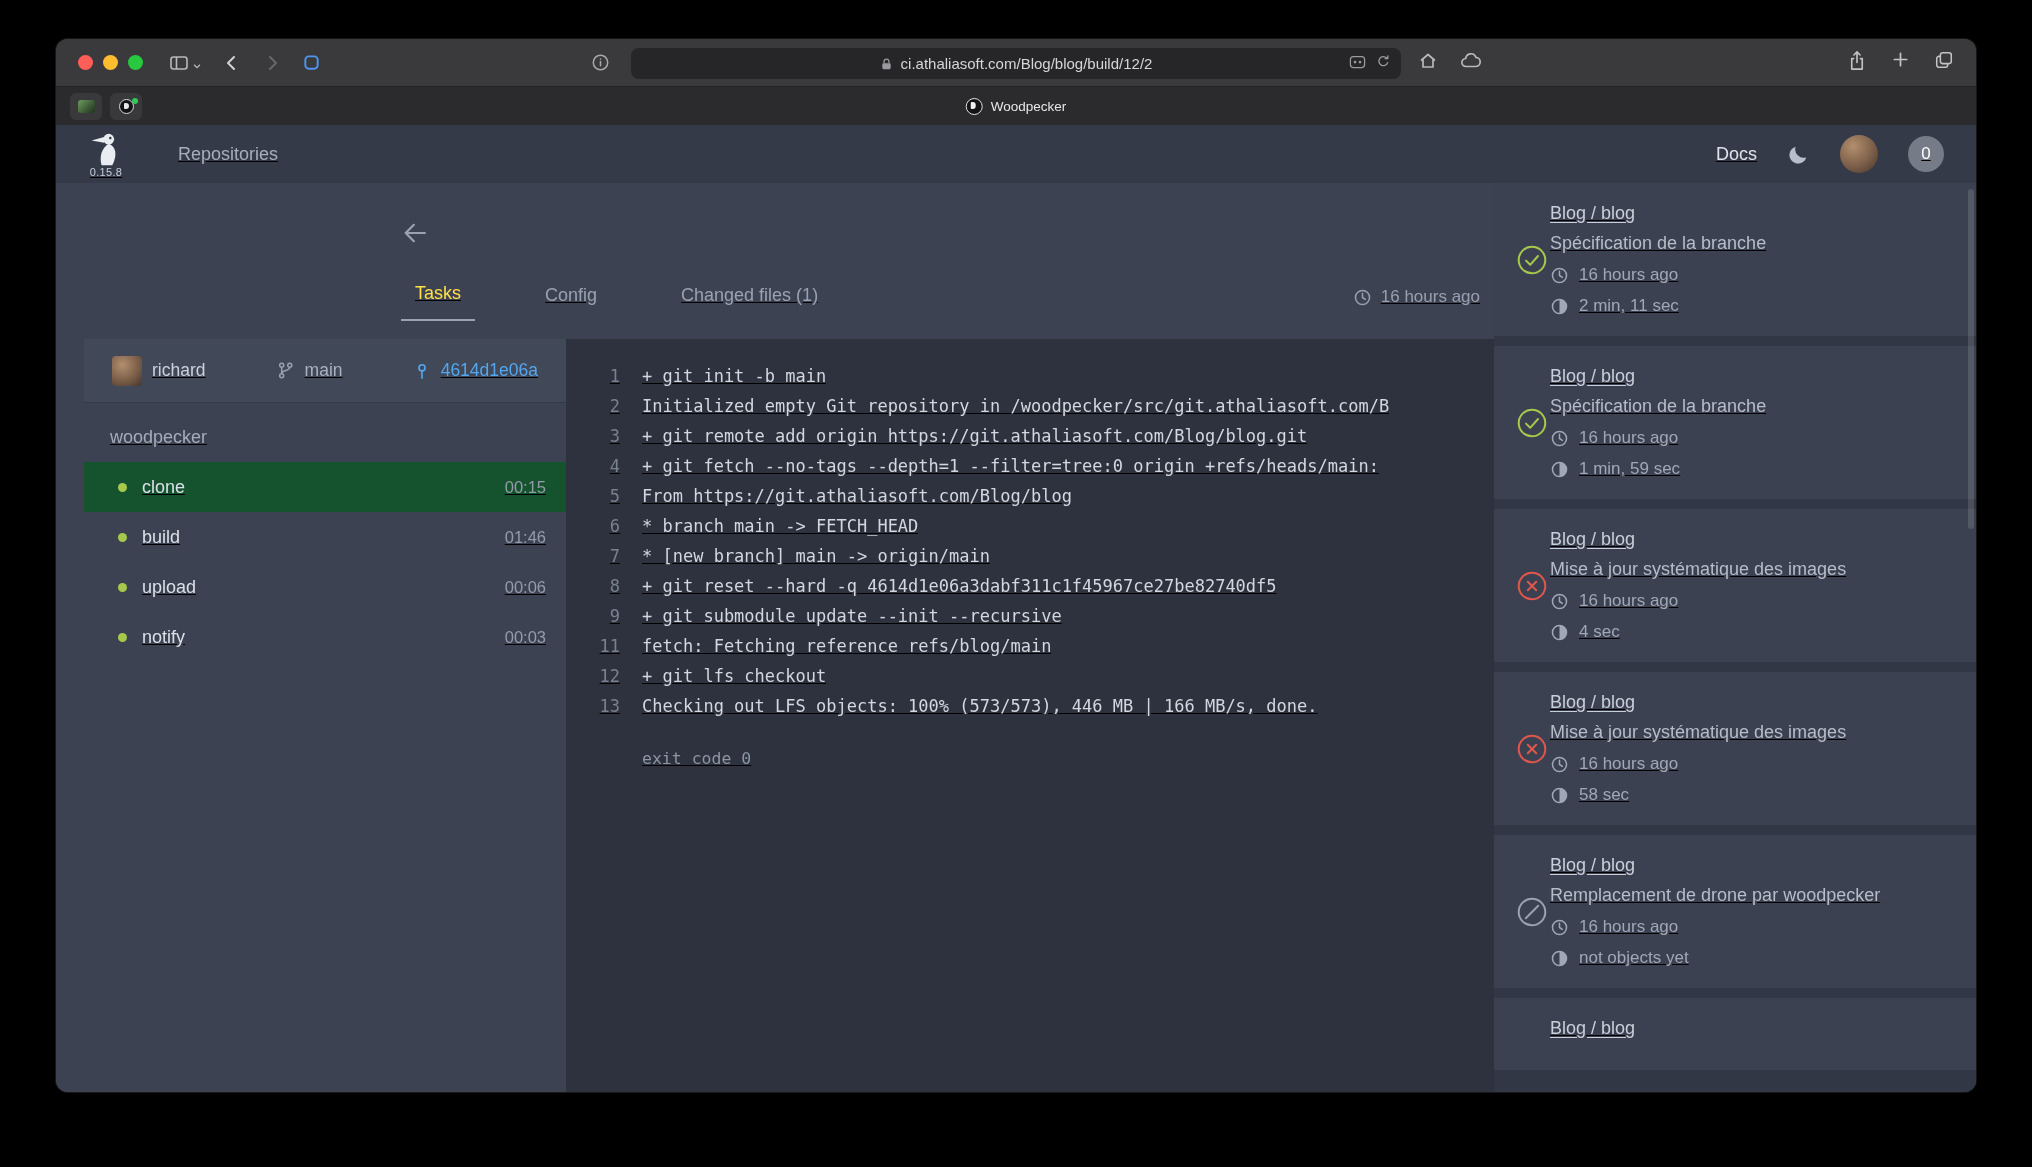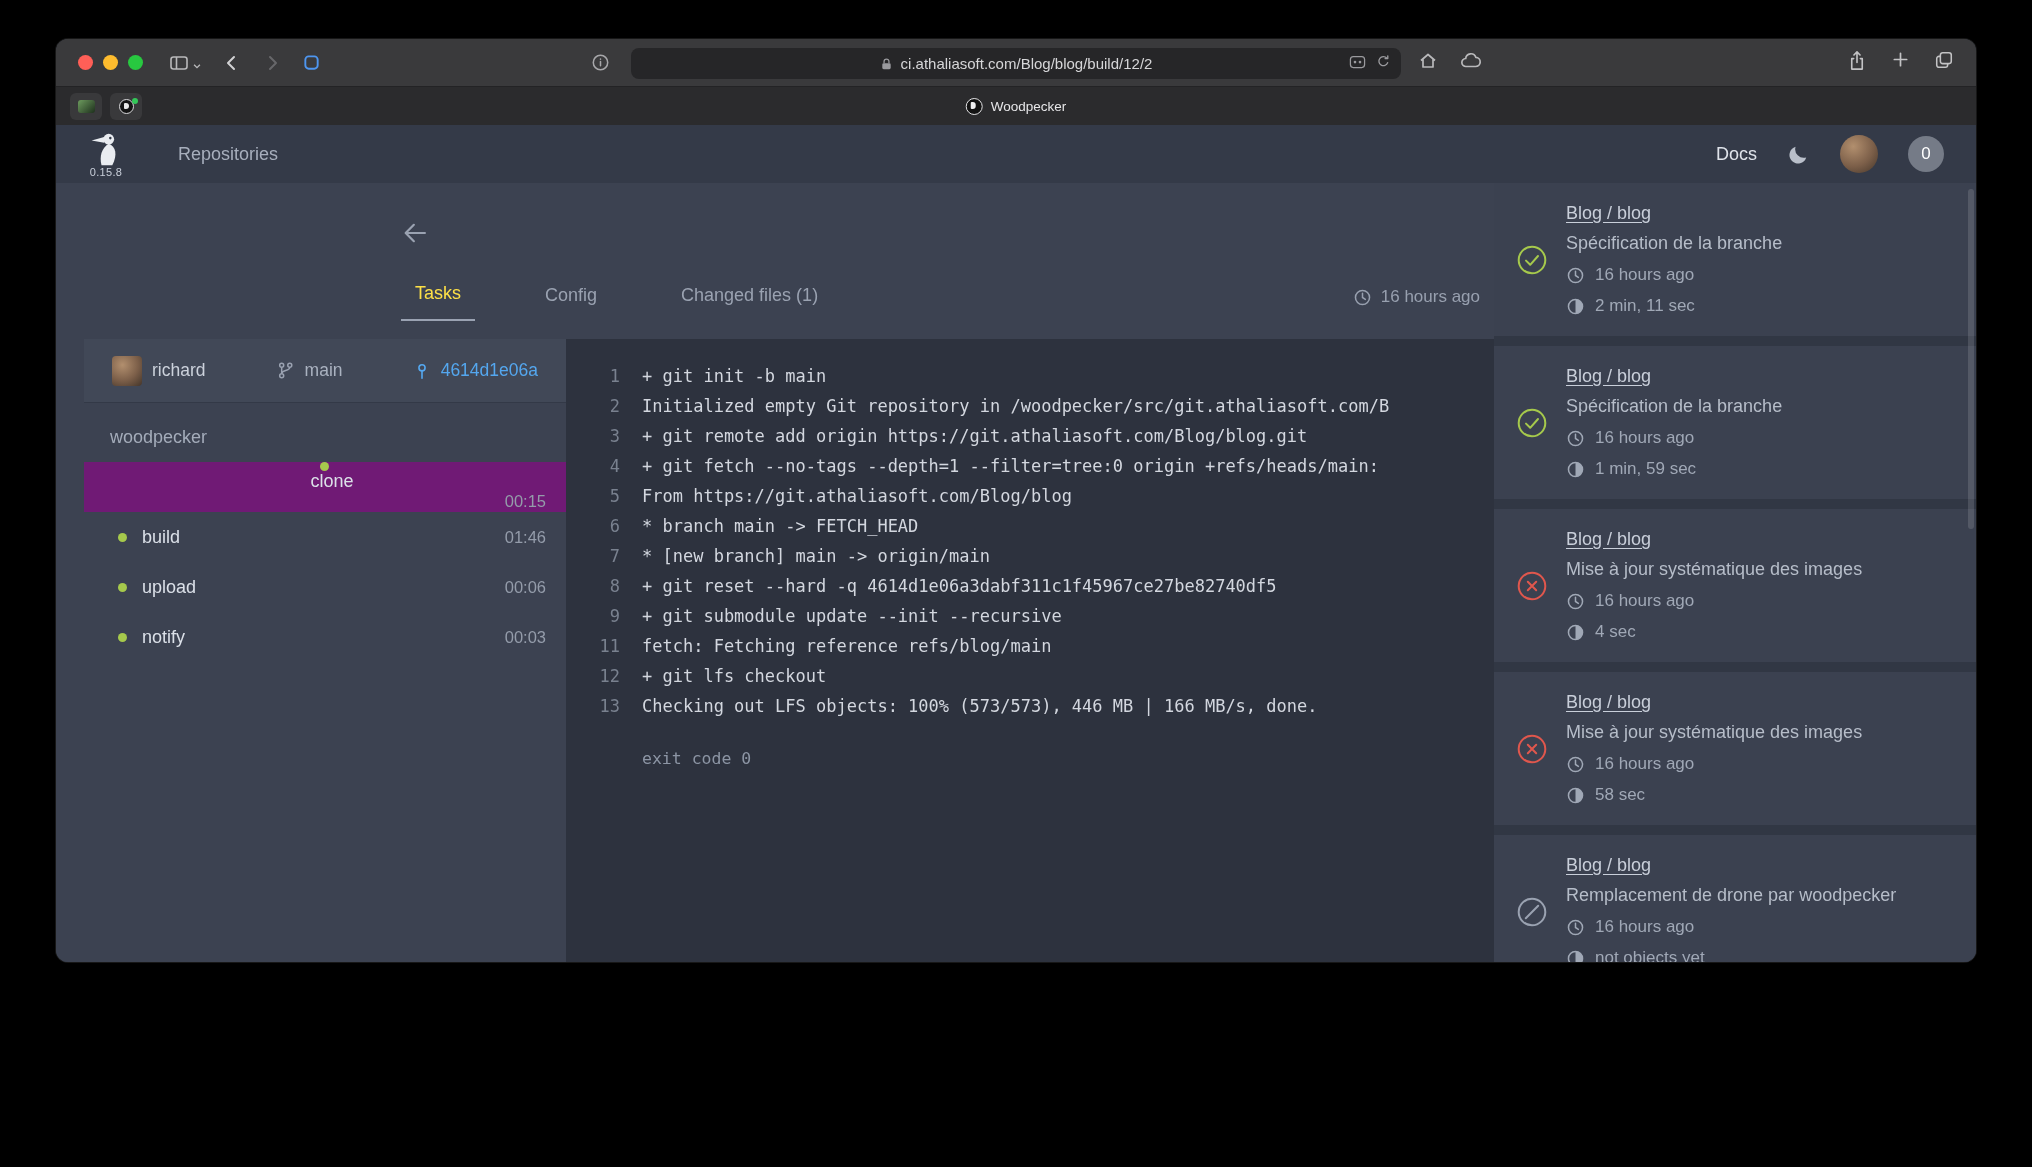--- a/index.html
+++ b/index.html
@@ -1,22 +1,22 @@
 <!DOCTYPE html>
 <html><head>
 <meta charset="utf-8">
 <style>
   * { margin:0; padding:0; box-sizing:border-box; }
   html,body { width:2032px; height:1167px; background:#000; overflow:hidden;
               font-family:"Liberation Sans", sans-serif; }
 
-  .window { position:absolute; left:56px; top:39px; width:1920px; height:923px;
+  .window { position:absolute; left:56px; top:39px; width:1920px; height:1053px;
             border-radius:12px; overflow:hidden; background:#3c4251;
             box-shadow:0 0 0 1px rgba(255,255,255,0.09), 0 30px 80px rgba(0,0,0,0.7);
-            display:flex; flex-direction:column; }
+            display:flex; flex-direction:column;text-decoration:underline; }
 
   
   .toolbar { height:48px; flex:none; background:#3a3a3c; border-bottom:1px solid #232325;
              display:flex; align-items:center; padding:0 22px; gap:20px; position:relative; color:#b9b9bb; }
   .traffic { display:flex; gap:10px; margin-right:6px; }
   .light { width:15px; height:15px; border-radius:50%; }
   .light.red{background:#ff5f57}.light.yellow{background:#febc2e}.light.green{background:#28c840}
   .tb-ic { display:flex; align-items:center; color:#b9b9bb; }
   .tb-ic svg{display:block}
   .dim { color:#67676a; }
@@ -77,35 +77,35 @@
   .mini-avatar { width:30px; height:30px; border-radius:4px;
                  background:radial-gradient(circle at 35% 30%, #b28f6e, #7c5f49 55%, #43352a); }
   .author-name { color:#ccd2dc; }
   .branch-name { color:#aab2c0; }
   .branch-ic { color:#9aa2b1; display:flex; }
   .commit-link { color:#54a7ef; }
   .commit-ic { color:#54a7ef; display:flex; }
 
   .group-label { padding:24px 0 14px 26px; color:#a4acba; font-size:18px; }
   .step { height:50px; display:flex; align-items:center; padding:0 20px 0 34px; font-size:18px; }
-  .step.active { background:#701a75;flex-direction:column; }
+  .step.active { background:#14532d; }
   .dot { width:9px; height:9px; border-radius:50%; background:#a6c94c; margin-right:15px; flex:none; }
   .step-name { color:#dbe0e8; }
   .step-dur { margin-left:auto; color:#949caa; font-size:16.5px; }
 
   .log-panel { flex:1; min-width:0; background:#2d323e; padding:22px 18px;
                font-family:"DejaVu Sans Mono", monospace; font-size:17px; overflow:hidden; }
   .log-line { display:flex; line-height:30px; }
   .ln { width:36px; flex:none; text-align:right; color:#79818f; }
   .lt { margin-left:22px; white-space:pre; overflow:hidden; color:#d3d7df; }
   .exit-code { margin:26px 0 0 58px; color:#8c95a4; font-size:16.5px; line-height:24px; }
 
   
   .sidebar { width:482px; flex:none; background:#313744; display:flex; flex-direction:column; gap:10px; overflow:hidden; position:relative; }
-  .card { background:#3b4150; padding:20px 22px; display:flex; align-items:center; gap:18px; flex:none; }
+  .card { background:#3b4150; padding:20px 22px; display:flex; align-items:center; gap:2px; flex:none; }
   .status { width:32px; height:32px; flex:none; display:flex; }
   .status.success { color:#a6c94c; }
   .status.failure { color:#e0574d; }
   .status.skipped { color:#9aa2b1; }
   .card-body { min-width:0; flex:1; }
   .repo-link { color:#c9cfda; font-size:18px; text-decoration:underline; text-underline-offset:3px; }
   .commit-msg { color:#b6bdc9; font-size:18px; margin-top:9px; }
   .trow { display:flex; align-items:center; gap:10px; color:#a0a8b6; font-size:17px; margin-top:11px; }
   .trow svg { flex:none; }
   .sb-scroll { position:absolute; right:2px; top:6px; width:6px; height:340px; border-radius:3px; background:rgba(255,255,255,0.13); }

